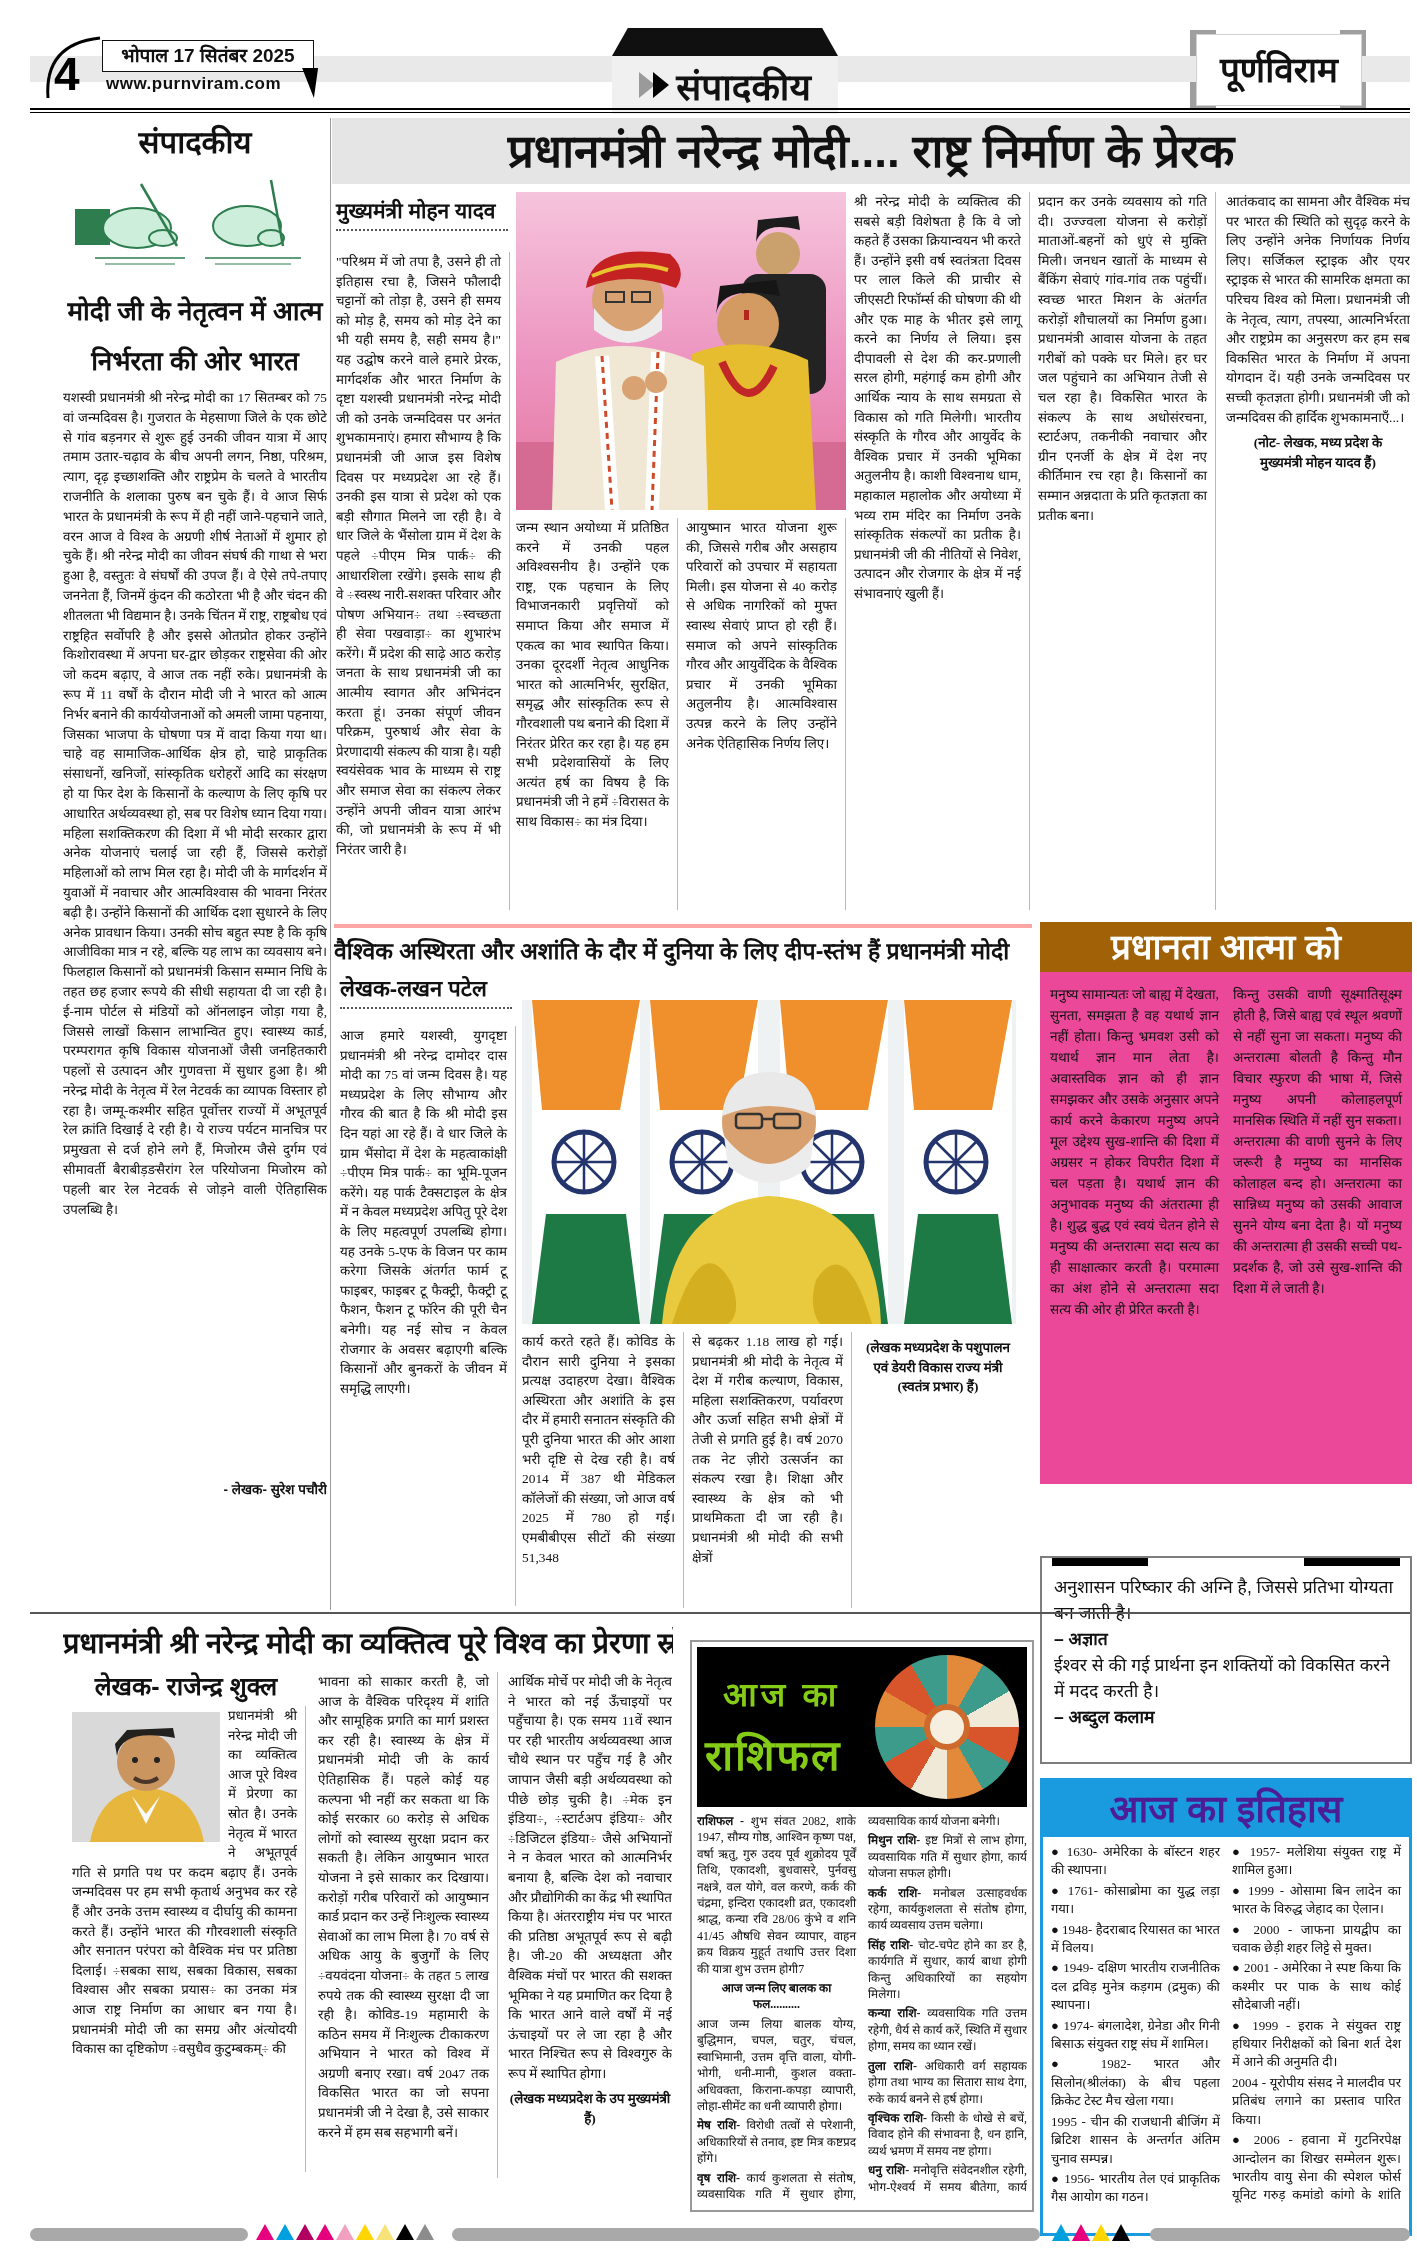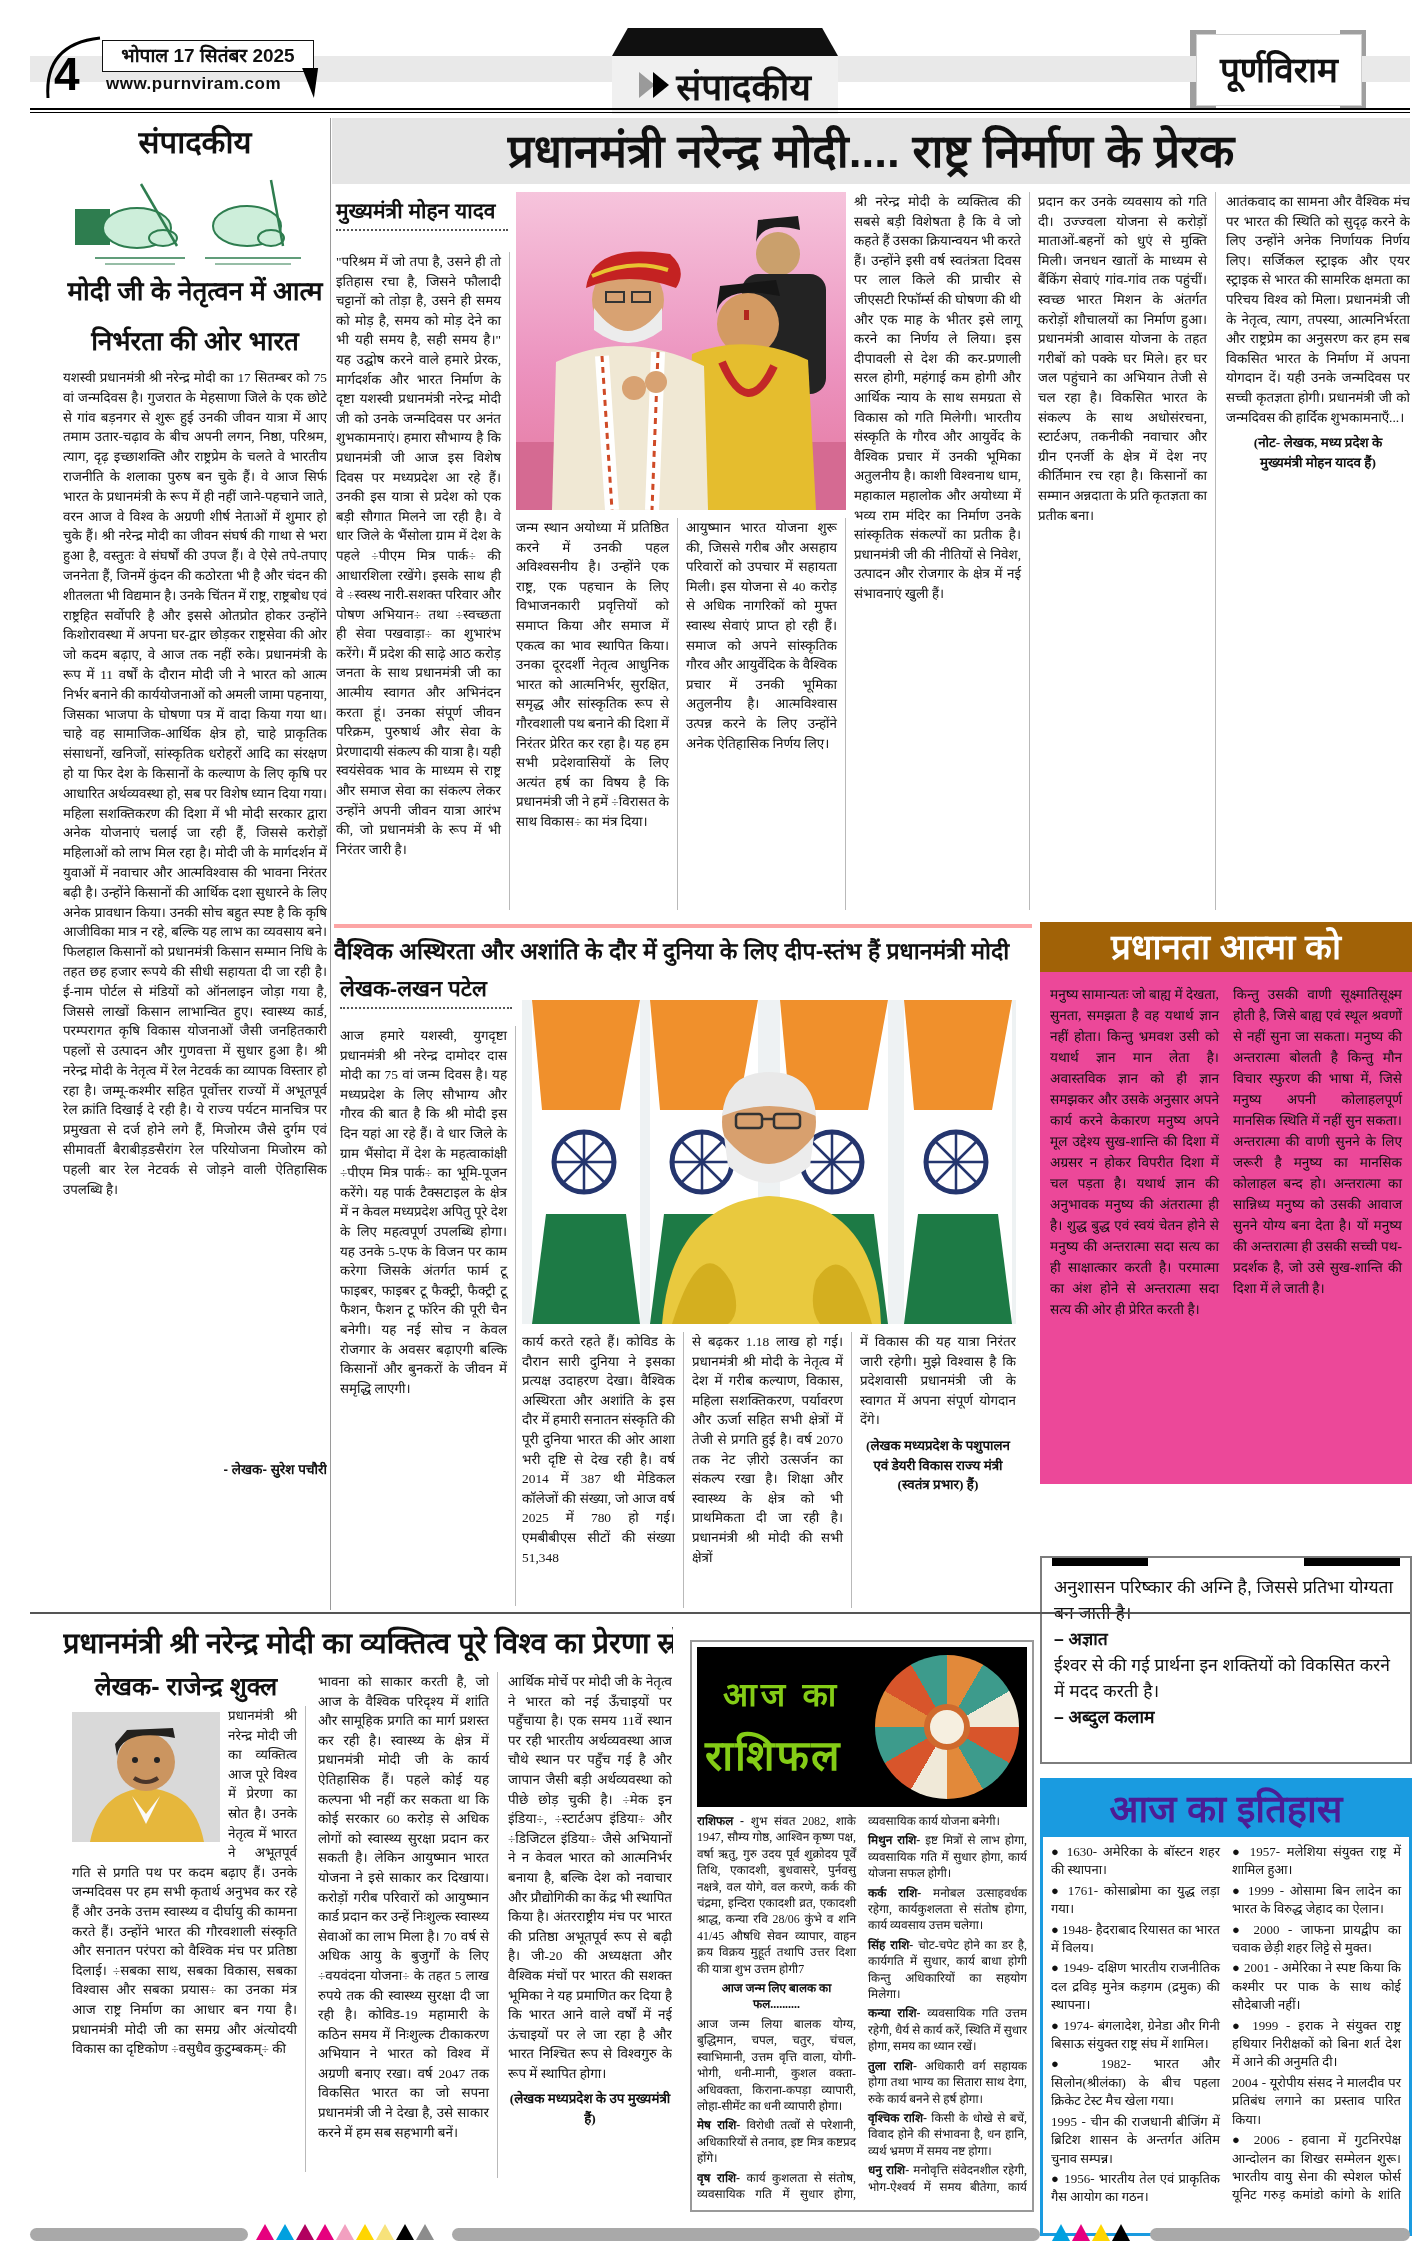--- a/index.html
+++ b/index.html
@@ -25,21 +25,21 @@
   .rule2{left:30px;top:108px;width:1380px;height:2px;border-top:2px solid #000;border-bottom:1px solid #000;}
   
   .col{position:absolute;text-align:justify;font-family:"Liberation Serif",serif;
        font-size:13.4px;line-height:19.6px;overflow:hidden;box-sizing:border-box;}
   .rule-r{border-right:1px solid #b9b9b9;padding-right:8px;}
   .note{font-weight:bold;text-align:center;margin-top:6px;}
   .dotted{border-bottom:2px dotted #555;margin:5px 0 7px 0;}
   
   .edit-col{left:63px;top:118px;width:264px;height:1496px;overflow:hidden;}
   .edit-label{font-size:31px;font-weight:bold;text-align:center;margin:2px 0 4px 0;}
-  .edit-head{font-size:26px;line-height:34px;font-weight:bold;text-align:center;margin-top:0;}
+  .edit-head{font-size:26px;line-height:34px;font-weight:bold;text-align:center;margin-top:20px;}
   .edit-body{text-align:justify;font-family:"Liberation Serif",serif;font-size:13.3px;line-height:19.8px;margin-top:10px;}
   .edit-author{font-weight:bold;text-align:right;font-size:13.5px;margin-top:2px;}
   .vline{width:0;border-left:1px solid #9a9a9a;}
   
   .main-head{left:332px;top:118px;width:1078px;height:66px;background:#e5e5e5;
              font-size:46px;font-weight:bold;text-align:center;line-height:66px;overflow:hidden;}
   .byline{font-size:20px;font-weight:bold;}
   .photo{overflow:hidden;}
   
   .a2-head{left:334px;top:924px;width:698px;font-size:23px;font-weight:bold;white-space:nowrap;overflow:hidden;border-top:4px solid #fca5a5;padding-top:6px;}
@@ -249,21 +249,20 @@
       <path d="M200,116 q4,-44 47,-44 q44,0 47,44 q-46,-20 -94,0 z" fill="#e9e9e9"></path>
       <path d="M202,136 q45,56 90,0 l-4,30 q-41,34 -82,0 z" fill="#ececec"></path>
       <rect x="214" y="114" width="26" height="14" rx="3" fill="none" stroke="#333" stroke-width="2.5"></rect>
       <rect x="252" y="114" width="26" height="14" rx="3" fill="none" stroke="#333" stroke-width="2.5"></rect>
       <line x1="240" y1="119" x2="252" y2="119" stroke="#333" stroke-width="2.5"></line>
     </svg>
   </div>
   <div class="col rule-r" style="left:522px;top:1332px;width:162px;height:276px;">कार्य करते रहते हैं। कोविड के दौरान सारी दुनिया ने इसका प्रत्यक्ष उदाहरण देखा। वैश्विक अस्थिरता और अशांति के इस दौर में हमारी सनातन संस्कृति की पूरी दुनिया भारत की ओर आशा भरी दृष्टि से देख रही है। वर्ष 2014 में 387 थी मेडिकल कॉलेजों की संख्या, जो आज वर्ष 2025 में 780 हो गई। एमबीबीएस सीटों की संख्या 51,348</div>
   <div class="col rule-r" style="left:692px;top:1332px;width:160px;height:276px;">से बढ़कर 1.18 लाख हो गई। प्रधानमंत्री श्री मोदी के नेतृत्व में देश में गरीब कल्याण, विकास, महिला सशक्तिकरण, पर्यावरण और ऊर्जा सहित सभी क्षेत्रों में तेजी से प्रगति हुई है। वर्ष 2070 तक नेट ज़ीरो उत्सर्जन का संकल्प रखा है। शिक्षा और स्वास्थ्य के क्षेत्र को भी प्राथमिकता दी जा रही है। प्रधानमंत्री श्री मोदी की सभी क्षेत्रों</div>
   <div class="col" style="left:860px;top:1332px;width:156px;height:276px;">
-    <span>में विकास की यह यात्रा निरंतर जारी रहेगी। मुझे विश्वास है कि प्रदेशवासी प्रधानमंत्री जी के स्वागत में अपना संपूर्ण योगदान देंगे।</span>
     <div class="note">(लेखक मध्यप्रदेश के पशुपालन एवं डेयरी विकास राज्य मंत्री (स्वतंत्र प्रभार) हैं)</div>
   </div>
 
   <div class="abs soul">
     <div class="soul-head">प्रधानता आत्मा को</div>
     <div class="soul-body">
       <p>मनुष्य सामान्यतः जो बाह्य में देखता, सुनता, समझता है वह यथार्थ ज्ञान नहीं होता। किन्तु भ्रमवश उसी को यथार्थ ज्ञान मान लेता है। अवास्तविक ज्ञान को ही ज्ञान समझकर और उसके अनुसार अपने कार्य करने केकारण मनुष्य अपने मूल उद्देश्य सुख-शान्ति की दिशा में अग्रसर न होकर विपरीत दिशा में चल पड़ता है। यथार्थ ज्ञान की अनुभावक मनुष्य की अंतरात्मा ही है। शुद्ध बुद्ध एवं स्वयं चेतन होने से मनुष्य की अन्तरात्मा सदा सत्य का ही साक्षात्कार करती है। परमात्मा का अंश होने से अन्तरात्मा सदा सत्य की ओर ही प्रेरित करती है।</p>
       <p>किन्तु उसकी वाणी सूक्ष्मातिसूक्ष्म होती है, जिसे बाह्य एवं स्थूल श्रवणों से नहीं सुना जा सकता। मनुष्य की अन्तरात्मा बोलती है किन्तु मौन विचार स्फुरण की भाषा में, जिसे मनुष्य अपनी कोलाहलपूर्ण मानसिक स्थिति में नहीं सुन सकता। अन्तरात्मा की वाणी सुनने के लिए जरूरी है मनुष्य का मानसिक कोलाहल बन्द हो। अन्तरात्मा का सान्निध्य मनुष्य को उसकी आवाज सुनने योग्य बना देता है। यों मनुष्य की अन्तरात्मा ही उसकी सच्ची पथ-प्रदर्शक है, जो उसे सुख-शान्ति की दिशा में ले जाती है।</p>
     </div>
   </div>

